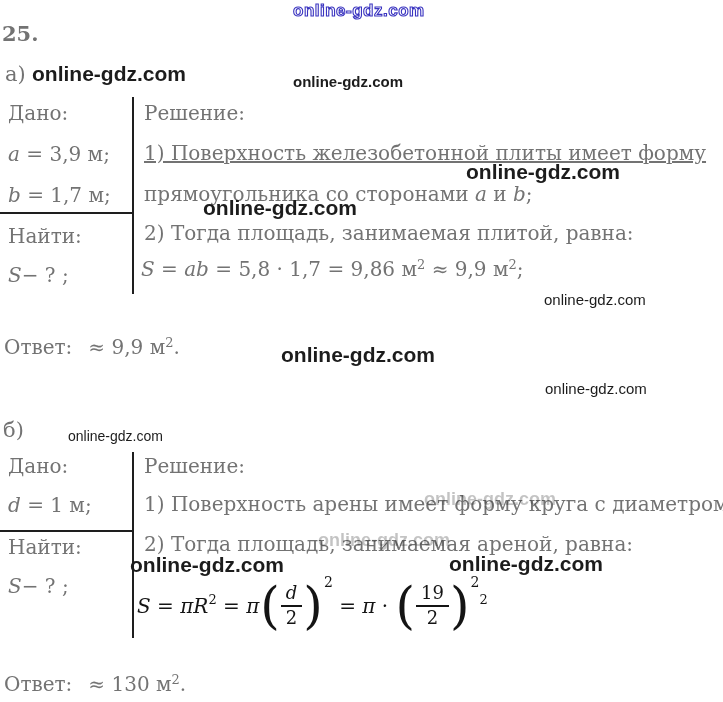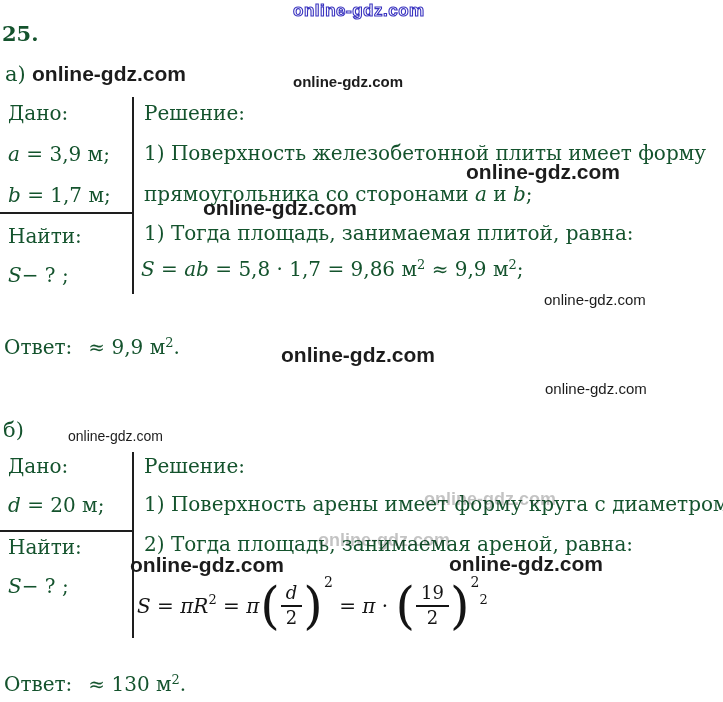--- a/index.html
+++ b/index.html
@@ -1,20 +1,20 @@
 <!DOCTYPE html>
 <html><head>
 <meta charset="utf-8">
 <style>
   * { margin:0; padding:0; box-sizing:border-box; }
   html,body { width:723px; height:702px; }
   body { background:#ffffff; position:relative; overflow:hidden;
          font-family:"DejaVu Serif","Liberation Serif",serif; color:#141414; }
 
-  .t  { position:absolute; font-size:20px; white-space:pre; color:#14532d; }
+  .t  { position:absolute; font-size:20px; white-space:pre; color:#737373; }
   .it { font-style:italic; }
   .bold { font-weight:bold; }
   .sup { font-size:13px; position:relative; top:-7px; }
 
   .wm { position:absolute; font-family:"Liberation Sans","DejaVu Sans",sans-serif;
         color:#1c1c1c; white-space:pre; }
   .wm-big  { font-size:21px; font-weight:bold; }
   .wm-med  { font-size:15px; font-weight:600; }
   .wm-sm   { font-size:15px; font-weight:400; }
   .wm-xs   { font-size:14px; font-weight:400; }
@@ -51,43 +51,43 @@
 <div class="vline" style="left:132px; top:97px; height:197px;"></div>
 <div class="hline" style="left:0px; top:212px; width:132px;"></div>
 
 <div class="t" style="left:8px; top:101px;">Дано:</div>
 <div class="t" style="left:8px; top:142px;"><span class="it">a</span><span> = 3,9 м;</span></div>
 <div class="t" style="left:8px; top:183px;text-align:center;"><span class="it">b</span><span> = 1,7 м;</span></div>
 <div class="t" style="left:8px; top:224px;">Найти:</div>
 <div class="t" style="left:8px; top:263px;"><span class="it">S</span><span>− ? ;</span></div>
 
 <div class="t" style="left:144px; top:101px;">Решение:</div>
-<div class="t" style="left:144px; top:141px;">1) Поверхность железобетонной плиты имеет форму</div>
+<div class="t" style="left:144px; top:141px;text-decoration:underline;">1) Поверхность железобетонной плиты имеет форму</div>
 <div class="t" style="left:144px; top:182px;"><span>прямоугольника со сторонами </span><span class="it">a</span><span> и </span><span class="it">b</span><span>;</span></div>
-<div class="t" style="left:144px; top:221px;">1) Тогда площадь, занимаемая плитой, равна:</div>
+<div class="t" style="left:144px; top:221px;">2) Тогда площадь, занимаемая плитой, равна:</div>
 
 <div class="t" style="left:141px; top:257px;"><span class="it">S</span><span> = </span><span class="it">ab</span><span> = 5,8 · 1,7 = 9,86 м</span><span class="sup">2</span><span> ≈ 9,9 м</span><span class="sup">2</span><span>;</span></div>
 
 <span class="wm wm-big" style="left:466px; top:160px;">online-gdz.com</span>
 <span class="wm wm-big" style="left:203px; top:196px;">online-gdz.com</span>
 <span class="wm wm-sm" style="left:544px; top:291px;">online-gdz.com</span>
 
 <div class="t" style="left:4px; top:335px;text-align:center;"><span>Ответ:</span><span class="answer-val">≈ 9,9 м</span><span class="sup">2</span><span>.</span></div>
 
 <span class="wm wm-big" style="left:281px; top:343px;">online-gdz.com</span>
 <span class="wm wm-sm" style="left:545px; top:380px;">online-gdz.com</span>
 
 <div class="t" style="left:3px; top:418px; font-size:21px;">б)</div>
 <span class="wm wm-xs" style="left:68px; top:428px;">online-gdz.com</span>
 
 <div class="vline" style="left:132px; top:452px; height:186px;"></div>
 <div class="hline" style="left:0px; top:530px; width:132px;"></div>
 
 <div class="t" style="left:8px; top:454px;">Дано:</div>
-<div class="t" style="left:8px; top:493px;"><span class="it">d</span><span> = 20 м;</span></div>
+<div class="t" style="left:8px; top:493px;"><span class="it">d</span><span> = 1 м;</span></div>
 <div class="t" style="left:8px; top:535px;">Найти:</div>
 <div class="t" style="left:8px; top:574px;"><span class="it">S</span><span>− ? ;</span></div>
 
 <div class="t" style="left:144px; top:454px;">Решение:</div>
 <div class="t" style="left:144px; top:492px;"><span>1) Поверхность арены имеет форму круга с диаметром </span></div>
 <div class="t" style="left:144px; top:532px;">2) Тогда площадь, занимаемая ареной, равна:</div>
 
 <div class="fx" style="left:137px; top:572px; height:68px;">
   <span class="it">S</span>
     <span> = </span>

